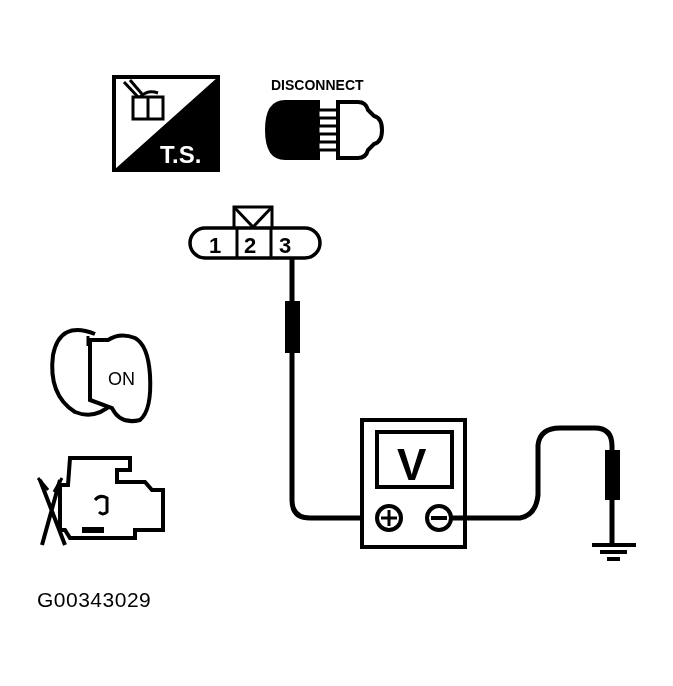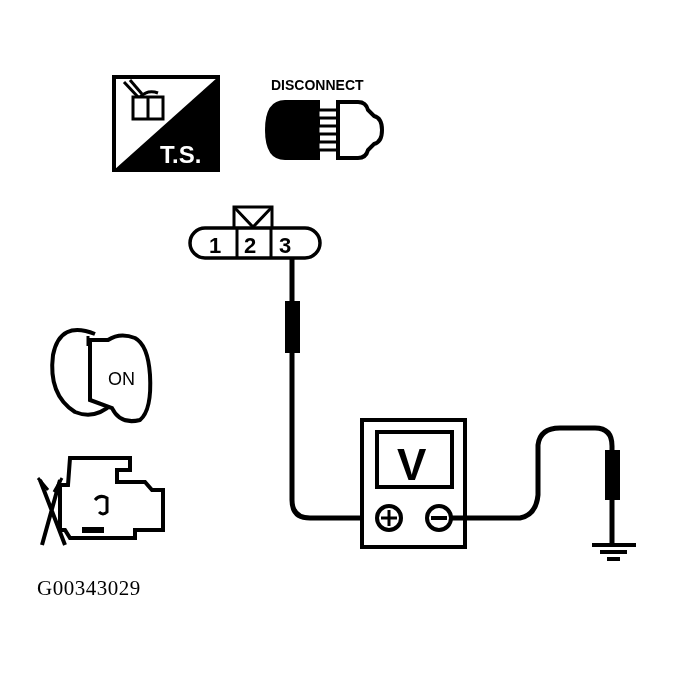--- a/index.html
+++ b/index.html
@@ -1,18 +1,18 @@
 <!DOCTYPE html>
 <html><head>
   <meta charset="utf-8">
   <style>
     html, body { margin: 0; padding: 0; background: #ffffff; }
     body { width: 673px; height: 686px; position: relative; overflow: hidden; font-family: "Liberation Sans", sans-serif; }
     svg { position: absolute; left: 0; top: 0; }
-    .caption { position: absolute; left: 37px; top: 576px; font-size: 21px; color: #000; font-family: Liberation Serif, serif; letter-spacing: 0.5px; }
+    .caption { position: absolute; left: 37px; top: 588px; font-size: 21px; color: #000; font-family: Liberation Sans, sans-serif; letter-spacing: 0.5px; }
   </style>
 </head>
 <body>
 
 <svg width="673" height="686" viewBox="0 0 673 686">
 
   <g>
     <rect x="114" y="77" width="104" height="93" fill="#fff" stroke="#000" stroke-width="4"></rect>
     <polygon points="218,77 218,170 114,170" fill="#000"></polygon>
 

